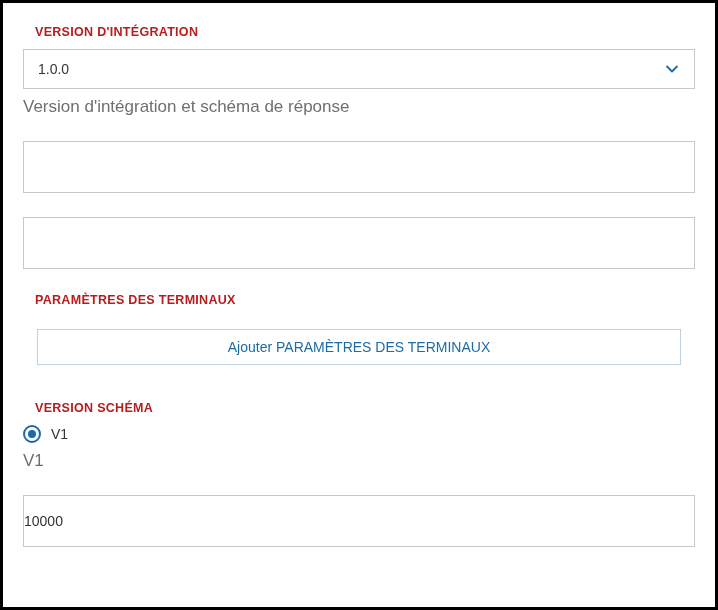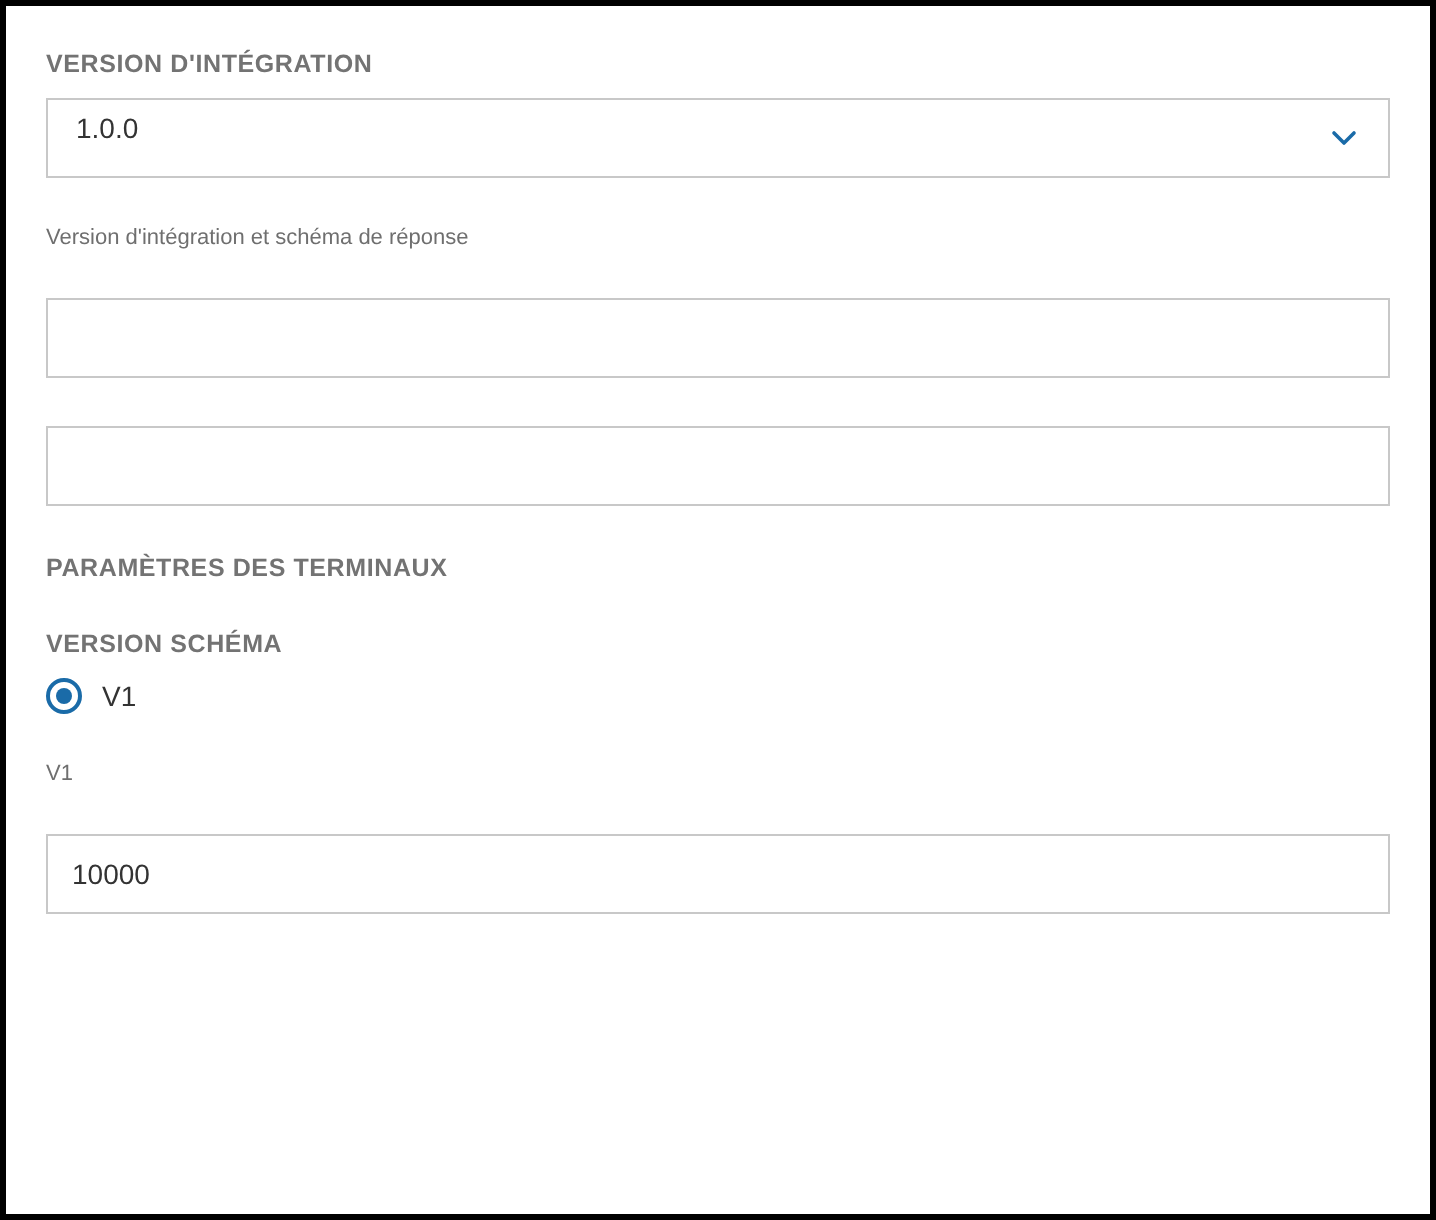--- a/index.html
+++ b/index.html
@@ -10,55 +10,56 @@
     height: 610px;
     border: 3px solid #000;
     padding: 22px 20px 20px 20px;
     overflow: hidden;
   }
   .field { margin-bottom: 24px; }
   .label {
     font-size: 12.5px;
     font-weight: 600;
     letter-spacing: 0.3px;
-    color: #737373;
+    color: #b91c1c;
     margin-bottom: 10px;
     text-transform: uppercase;
+    margin-left: 12px;
   }
   .select-wrap {
     position: relative;
     border: 1px solid #c8c8c8;
     height: 40px;
     display: flex;
-    align-items: flex-end;
-    padding: 16px 14px;
+    align-items: center;
+    padding: 0 14px;
     cursor: pointer;
     background: #fff;
   }
   .select-value {
     font-size: 14px;
     color: #333;
   }
   .chevron {
     position: absolute;
     right: 14px;
     top: 50%;
     transform: translateY(-50%);
   }
   .chevron svg { display: block; }
   .helper {
-    font-size: 11px;
+    font-size: 17px;
     color: #6f6f6f;
-    margin-top: 24px;
+    margin-top: 8px;
   }
   .text-input {
     width: 100%;
-    height: 40px;
+    height: 52px;
     border: 1px solid #c8c8c8;
-    padding: 0 12px;
+    padding: 0 0;
     font-size: 14px;
     color: #333;
     background: #fff;
   }
   .add-button-row {
     padding: 12px 14px;
   }
   .add-button {
     width: 100%;
     height: 36px;
@@ -116,20 +117,23 @@
 <div class="field">
   <input type="text" class="text-input" value="" style="">
 </div>
 
 <div class="field">
   <input type="text" class="text-input" value="" style="">
 </div>
 
 <div class="field">
   <div class="label">PARAMÈTRES DES TERMINAUX</div>
+  <div class="add-button-row">
+    <button class="add-button">Ajouter PARAMÈTRES DES TERMINAUX</button>
+  </div>
 </div>
 
 <div class="field">
   <div class="label">VERSION SCHÉMA</div>
   <div class="radio-row">
     <span class="radio-outer">
       <span class="radio-inner"></span>
     </span>
     <span class="radio-label">V1</span>
   </div>

